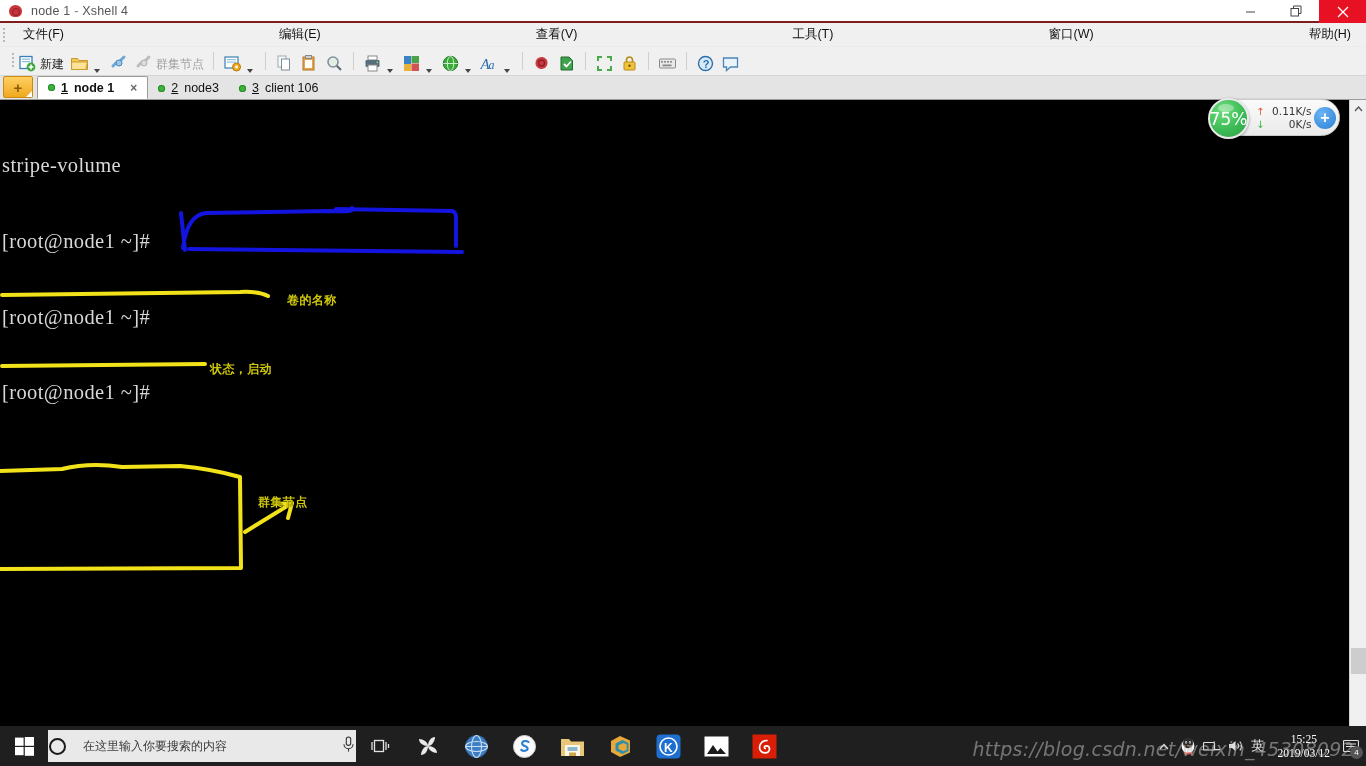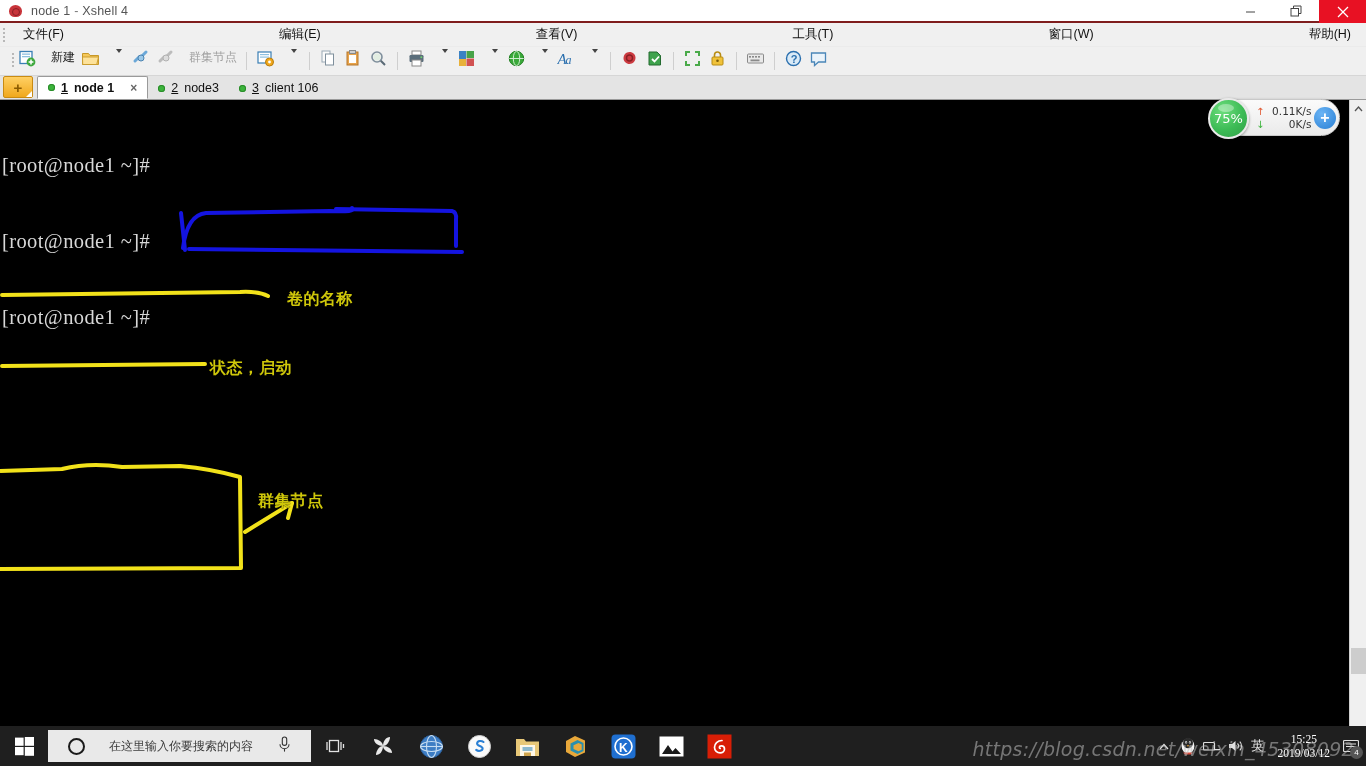--- a/index.html
+++ b/index.html
@@ -59,21 +59,21 @@
   }
 
   
   .toolbar{
     height:29px; background:#f0f0f0;
     display:flex; align-items:center; padding-left:12px; gap:0px;
     border-bottom:1px solid #d6d6d6;
     position:relative;
   }
   .tbtn{
-    height:24px; display:flex; align-items:flex-start; gap:14px;
+    height:24px; display:flex; align-items:flex-end; gap:3px;
     padding:0 3px; border-radius:2px; cursor:default;
   }
   .tbtn .lbl{ font-size:12px; color:#222; }
   .tbtn.disabled .lbl{ color:#a0a0a0; }
   .tsep{ width:1px;height:18px;background:#cfcfcf;margin:0 6px; }
   .caret{ width:0;height:0;border-left:3.5px solid transparent;border-right:3.5px solid transparent;border-top:4px solid #444;margin-left:2px;margin-right:3px;}
   .ic{ width:19px;height:19px; position:relative; flex:none; }
 
   
   .tabstrip{
@@ -130,41 +130,41 @@
     background:#f0f0f0;
   }
   .vs-thumb{
     position:absolute; left:1px; width:15px; height:26px;
     background:#cdcdcd; bottom:52px;
   }
 
   
   .anno{ position:absolute; left:0; top:0; width:1366px; height:621px; pointer-events:none; }
   .anno-txt{
-    position:absolute; color:#cfc70a; font-family:Liberation Mono, monospace;
-    font-size:16px; font-weight:600; text-shadow:0 0 1px #000;
+    position:absolute; color:#cfc70a; font-family:Liberation Sans, sans-serif;
+    font-size:12px; font-weight:600; text-shadow:0 0 1px #000;
   }
 
   
   .float-widget{
     position:absolute; right:26px; top:99px; height:37px; width:125px;
     background:linear-gradient(#fbfbfb,#eaeaea);
     border:1px solid #c9c9c9; border-radius:19px;
     display:flex; align-items:center;
     box-shadow:0 1px 3px rgba(0,0,0,.35);
     z-index:40;
   }
   .fw-ball{
     position:absolute; left:-8px; top:-2px; width:41px;height:41px;border-radius:50%;
     background:radial-gradient(circle at 35% 28%, #6ede7e 0%, #3cbb55 55%, #2f9e46 100%);
     border:2px solid #e9e9e9;
     display:flex;align-items:center;justify-content:center;
     box-shadow:0 1px 3px rgba(0,0,0,.4);
   }
-  .fw-ball span{ color:#fff;font-size:13px;font-family:"DejaVu Sans",sans-serif; }
+  .fw-ball span{ color:#fff;font-size:17px;font-family:"DejaVu Sans",sans-serif; }
   .fw-ball:before{
     content:""; position:absolute; left:8px; top:4px;width:16px;height:8px;
     background:rgba(255,255,255,.35); border-radius:50%;
   }
   .fw-rates{
     margin-left:40px; font-size:10.5px; color:#333;
     font-family:"DejaVu Sans", sans-serif; line-height:13px;
     display:flex; flex-direction:column;
   }
   .fw-row{ display:flex; align-items:center; gap:3px; }
@@ -181,22 +181,22 @@
 
   
   .taskbar{
     position:absolute; left:0; bottom:0; width:1366px; height:40px;
     background:#1f1f1f; display:flex; align-items:center;
   }
   .start{
     width:48px;height:40px;display:flex;align-items:center;justify-content:center;
   }
   .searchbox{
-    width:263px;height:32px;background:#e9e9e9;
-    display:flex;align-items:center; gap:24px; padding:0 20px;
+    width:308px;height:32px;background:#e9e9e9;
+    display:flex;align-items:center; gap:17px; padding:0 1px;
   }
   .search-circle{
     width:17px;height:17px;border-radius:50%;border:2px solid #1b1b1b;flex:none;
   }
   .search-ph{ font-size:12px;color:#3a3a3a; flex:1; }
   .taskicon{ width:48px;height:40px;display:flex;align-items:center;justify-content:center; }
   .tray{ margin-left:auto; display:flex; align-items:center; height:40px; padding-right:4px; }
   .tray-ic{ width:24px;height:40px;display:flex;align-items:center;justify-content:center;color:#e6e6e6;font-size:13px;}
   .clock{
     color:#fff; font-size:11.5px; line-height:14px; text-align:center;
@@ -514,20 +514,21 @@
     </div>
     <div class="tab">
       <span class="dot"></span>
       <span class="num">3</span>
       <span>client 106</span>
     </div>
   </div>
 
   <div class="terminal-wrap">
     <div class="terminal">
+      <div class="term-line">stripe-volume</div>
       <div class="term-line">[root@node1 ~]#</div>
       <div class="term-line">[root@node1 ~]#</div>
       <div class="term-line">[root@node1 ~]#</div>
       <div class="term-line"></div>
       
       
       
       
       
       

